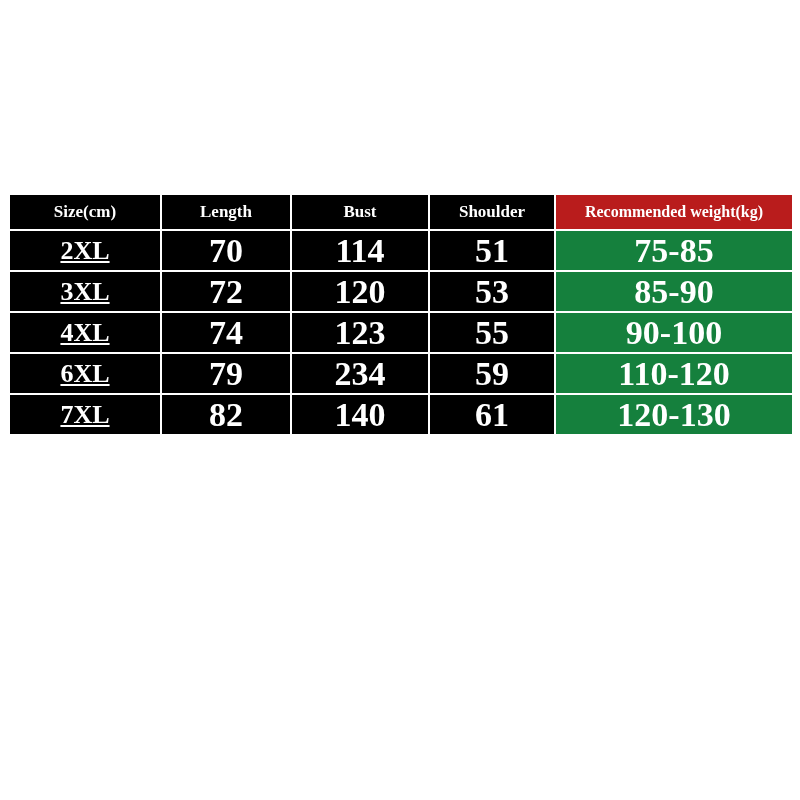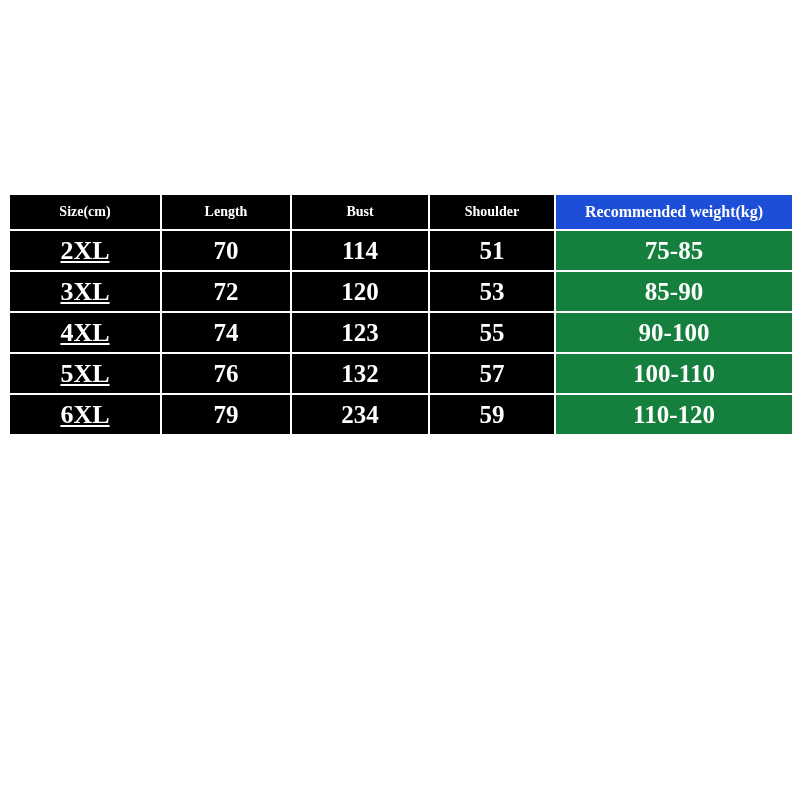--- a/index.html
+++ b/index.html
@@ -32,42 +32,42 @@
     border: 2px solid #ffffff;
     color: #ffffff;
     text-align: center;
     vertical-align: middle;
     font-weight: bold;
     padding: 0;
     white-space: nowrap;
   }
   .size-chart thead th {
     height: 34px;
-    font-size: 14px;
+    font-size: 17px;
     letter-spacing: 0px;
   }
   .size-chart tbody td {
     height: 39px;
-    font-size: 25px;
+    font-size: 34px;
   }
   .col-size   { width: 152px; }
   .col-length { width: 130px; }
   .col-bust   { width: 138px; }
   .col-shoulder { width: 126px; }
   .col-weight { width: 238px; }
 
   .size-chart thead th.hdr-weight {
     font-size: 16px;
   }
   .weight-cell {
     background: #15803d;
     color: #000000;
   }
   .weight-head {
-    background: #1d4ed8;
+    background: #b91c1c;
     color: #000000;
   }
   .size-chart tbody td.size-cell {
     font-size: 26px;
     text-decoration: underline;
   }
 </style>
 </head>
 <body>
 
@@ -105,28 +105,28 @@
         <td class="weight-cell">85-90</td>
       </tr>
       <tr>
         <td class="size-cell">4XL</td>
         <td>74</td>
         <td>123</td>
         <td>55</td>
         <td class="weight-cell">90-100</td>
       </tr>
       <tr>
-        <td class="size-cell">5XL</td>
-        <td>76</td>
-        <td>132</td>
-        <td>57</td>
-        <td class="weight-cell">100-110</td>
-      </tr>
-      <tr>
         <td class="size-cell">6XL</td>
         <td>79</td>
         <td>234</td>
         <td>59</td>
         <td class="weight-cell">110-120</td>
       </tr>
+      <tr>
+        <td class="size-cell">7XL</td>
+        <td>82</td>
+        <td>140</td>
+        <td>61</td>
+        <td class="weight-cell">120-130</td>
+      </tr>
     </tbody>
   </table>
 </div>
 
 </body></html>

